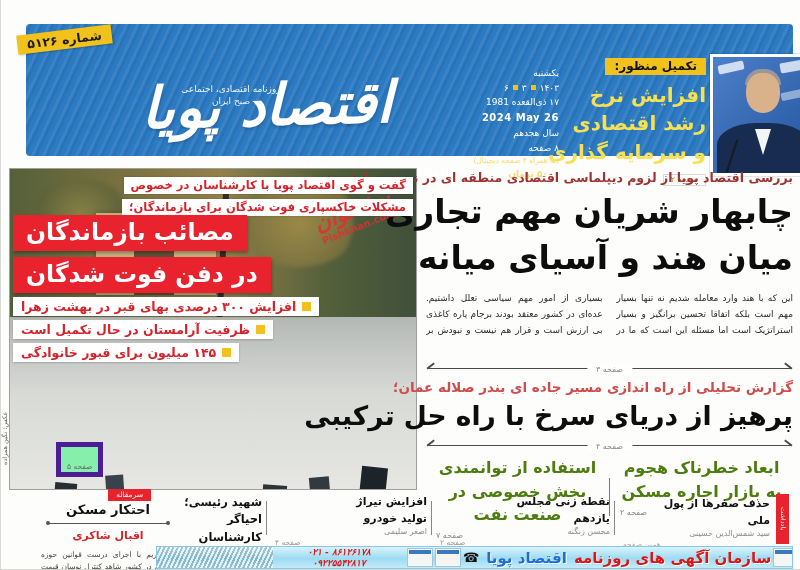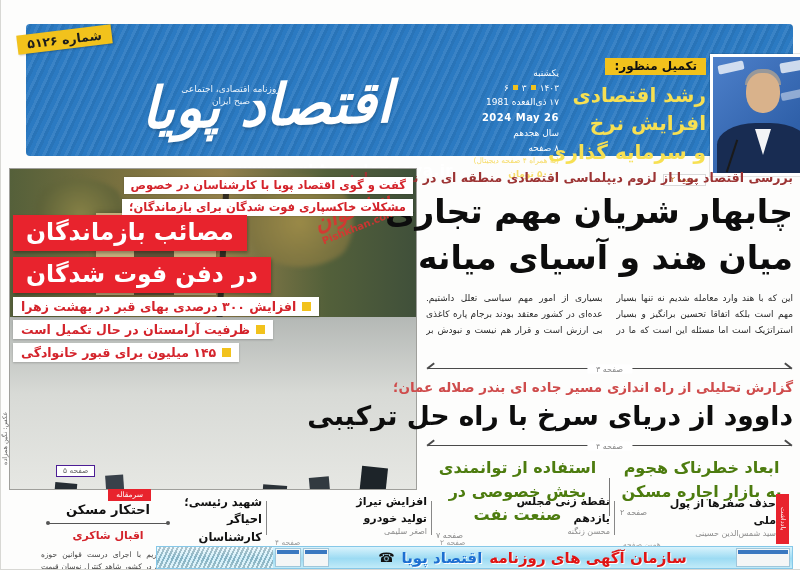--- a/index.html
+++ b/index.html
@@ -119,22 +119,22 @@
   .fb1 { top:46px; } .fb2 { top:88px; }
   .feat-bullet { position:absolute; left:3px; z-index:4; background:#fff; color:#d4232b;
     font-weight:bold; font-size:12.5px; padding:2px 8px; display:flex; direction:rtl;
     align-items:center; gap:6px; white-space:nowrap; box-shadow:0 1px 2px rgba(0,0,0,.2); }
   .bu1 { top:128px; } .bu2 { top:151px; } .bu3 { top:174px; }
   .bullet-sq { width:9px; height:9px; background:#f2c21c; flex:none; }
   .watermark { position:absolute; right:22px; top:28px; z-index:3; transform:rotate(-22deg);
     color:#e03030; text-align:center; opacity:.85; }
   .wm-fa { font-size:22px; font-weight:bold; font-style:italic; }
   .wm-en { font-size:10px; font-weight:bold; direction:ltr; }
-  .feat-pageref { position:absolute; left:46px; bottom:12px; z-index:4; background:#ffffff;
-    color:#6a6a6a; font-size:7.5px; padding:0 6px 1px; border:1px solid #4c1d95; }
+  .feat-pageref { position:absolute; left:46px; bottom:12px; z-index:4; background:#86efac;
+    color:#6a6a6a; font-size:7.5px; padding:15px 6px 1px; border:5px solid #4c1d95; }
   .photo-credit { position:absolute; left:0; top:412px; height:80px; width:9px;
     writing-mode:vertical-rl; transform:rotate(180deg); font-size:6.5px; color:#666;
     white-space:nowrap; }
   
   .maincol { position:absolute; left:425px; top:170px; width:367px; direction:rtl; }
   .lead-kicker { color:#9c3434; font-size:12.5px; font-weight:bold; text-align:right;
     white-space:nowrap; }
   .lead-h { color:#0d0d0d; font-size:33px; font-weight:bold; text-align:right; line-height:1.4;
     white-space:nowrap; letter-spacing:-.5px; }
   .lead-h-wrap { margin-top:4px; }
@@ -153,21 +153,21 @@
     margin-top:5px; white-space:nowrap; letter-spacing:-.5px; }
   .midrow { display:flex; direction:rtl; margin-top:8px; }
   .midcell { flex:1; padding:2px 6px 0; display:flex; flex-direction:column; }
   .mid-title { font-size:16px; font-weight:bold; color:#4d7c0f; text-align:center; line-height:1.45; }
   .mid-page { font-size:8px; color:#8a8a8a; text-align:left; margin-top:5px; padding-left:4px; }
   .vsep { width:1px; background:#777; align-self:center; height:38px; flex:none; }
   
   .bottomband { position:absolute; left:155px; top:491px; width:637px; height:53px;
     display:flex; direction:rtl; }
   .bcell { display:flex; flex-direction:column; padding:3px 4px 0 2px; position:relative; }
-  .bc1 { width:178px; flex-direction:row; }
+  .bc1 { width:178px; flex-direction:row; gap:6px; }
   .bc2 { width:182px; } .bc3 { width:164px; } .bc4 { width:108px; }
   .note-tab { width:13px; height:50px; background:#e8232d; color:#fff; flex:none;
     writing-mode:vertical-rl; font-size:6.5px; text-align:center; line-height:13px; }
   .bc1-inner { display:flex; flex-direction:column; flex:1; padding-top:2px; }
   .bt-title { font-size:11px; font-weight:bold; color:#111; text-align:right; line-height:1.5; }
   .bt-title.narrow { max-width:118px; }
   .bt-title.narrow2 { max-width:96px; }
   .bt-title.small { font-size:11.5px; max-width:108px; }
   .bt-author { font-size:8px; color:#8a8a8a; text-align:right; margin-top:auto; padding-left:4px;}
   .bt-page { font-size:7.5px; color:#9a9a9a; text-align:left; padding:2px 0 1px 6px; }
@@ -225,22 +225,22 @@
     <div class="d-en">2024 May 26</div>
     <div>سال هجدهم</div>
     <div>۸ صفحه</div>
     <div class="d-note">(به همراه ۴ صفحه دیجیتال)</div>
     <div class="d-price">۵۰۰۰ تومان</div>
   </div>
 
   <div class="top-story">
     <span class="speaker-badge">تکمیل منظور:</span>
     <div class="ts-lines">
+      <div class="ts-line">افزایش نرخ</div>
       <div class="ts-line">رشد اقتصادی</div>
-      <div class="ts-line">افزایش نرخ</div>
       <div class="ts-line">و سرمایه گذاری</div>
     </div>
     <span class="ts-pageref">صفحه ۲</span>
   </div>
 
   <div class="head-photo">
     <div class="hp-scene">
       <div class="hp-banner hp-b1"></div>
       <div class="hp-banner hp-b2"></div>
       <div class="hp-banner hp-b3"></div>
@@ -303,21 +303,21 @@
   <div class="lead-h-wrap">
     <div class="lead-h">چابهار شریان مهم تجاری</div>
     <div class="lead-h">میان هند و آسیای میانه</div>
   </div>
   <div class="lead-body">این که با هند وارد معامله شدیم نه تنها بسیار مهم است بلکه اتفاقا تحسین برانگیز و بسیار استراتژیک است اما مسئله این است که ما در بسیاری از امور مهم سیاسی تعلل داشتیم. عده‌ای در کشور معتقد بودند برجام پاره کاغذی بی ارزش است و قرار هم نیست و نبودش بر اقتصاد ما اثر بگذارد. اکنون می‌بینیم که نبود همین برجام تا چه حد کارشکنی و مشکل در اقتصاد ما ایجاد می‌کند. همچنین برخی دیگر معتقد بودند قطع رابطه با کشورهای منطقه و دنیا مهم نیست.</div>
   <div class="pgdiv">
     <span class="pgl">صفحه ۳</span>
   </div>
 
   <div class="story2-kicker">گزارش تحلیلی از راه اندازی مسیر جاده ای بندر صلاله عمان؛</div>
-  <div class="story2-h">داوود از دریای سرخ با راه حل ترکیبی</div>
+  <div class="story2-h">پرهیز از دریای سرخ با راه حل ترکیبی</div>
   <div class="pgdiv">
     <span class="pgl">صفحه ۴</span>
   </div>
 
   <div class="midrow">
     <div class="midcell">
       <div class="mid-title">ابعاد خطرناک هجوم به بازار اجاره مسکن</div>
       <div class="mid-page">صفحه ۲</div>
     </div>
     <div class="vsep"></div>
@@ -361,20 +361,24 @@
 <div class="editorial">
   <div class="ed-badge">سرمقاله</div>
   <div class="ed-title">احتکار مسکن</div>
   <div class="ed-rule"></div>
   <div class="ed-author">اقبال شاکری</div>
   <div class="ed-body">امیدواریم با اجرای درست قوانین حوزه مسکن در کشور شاهد کنترل نوسان قیمت مسکن و آرامش در این بازار باشیم...</div>
 </div>
 
 <div class="adbanner">
   <div class="ad-stack"></div>
+  <div class="ad-phones">
+    <span>۰۲۱ - ۸۶۱۲۶۱۷۸</span>
+    <span>۰۹۲۲۵۵۴۲۸۱۷</span>
+  </div>
   <div class="ad-thumb">
     <div class="pg"></div>
     <div class="pg"></div>
   </div>
   <div class="ad-main">
     <span class="ad-red">سازمان آگهی های روزنامه</span>
     <span class="ad-blue">اقتصاد پویا</span>
     <span class="ad-phone-icon">☎</span>
   </div>
   <div class="ad-thumb">

